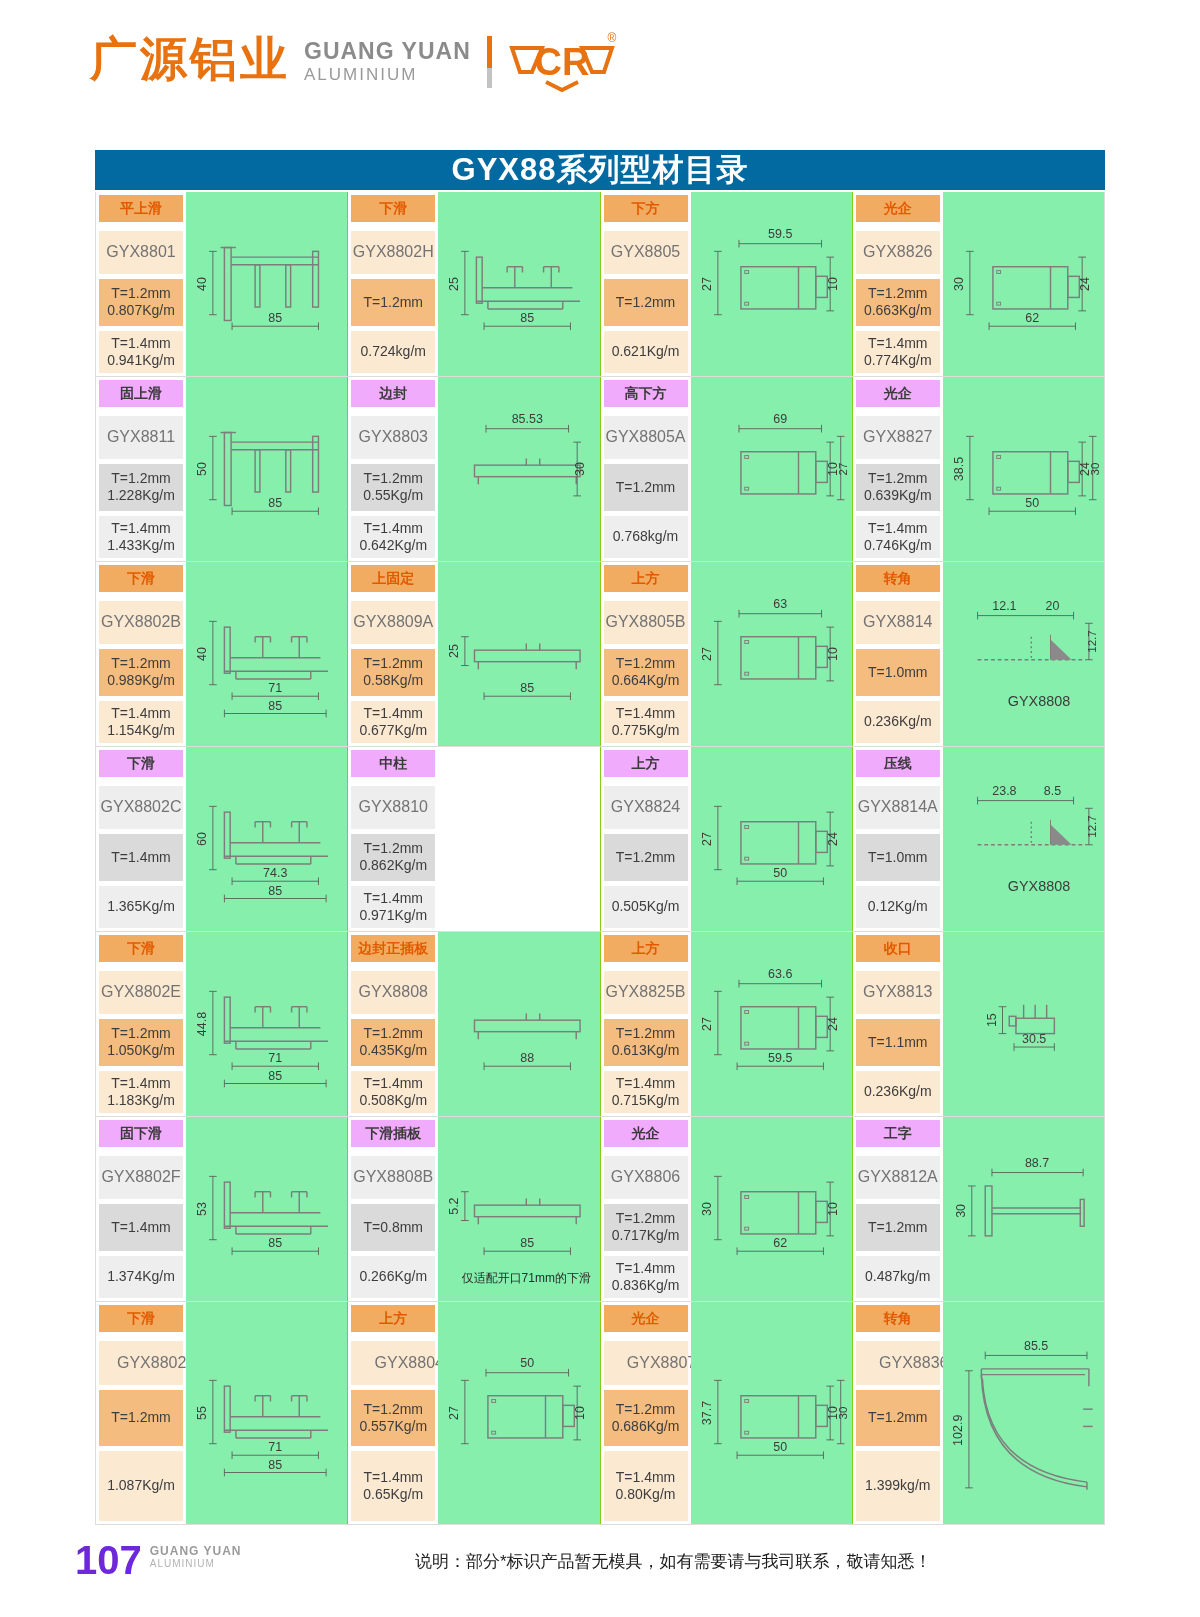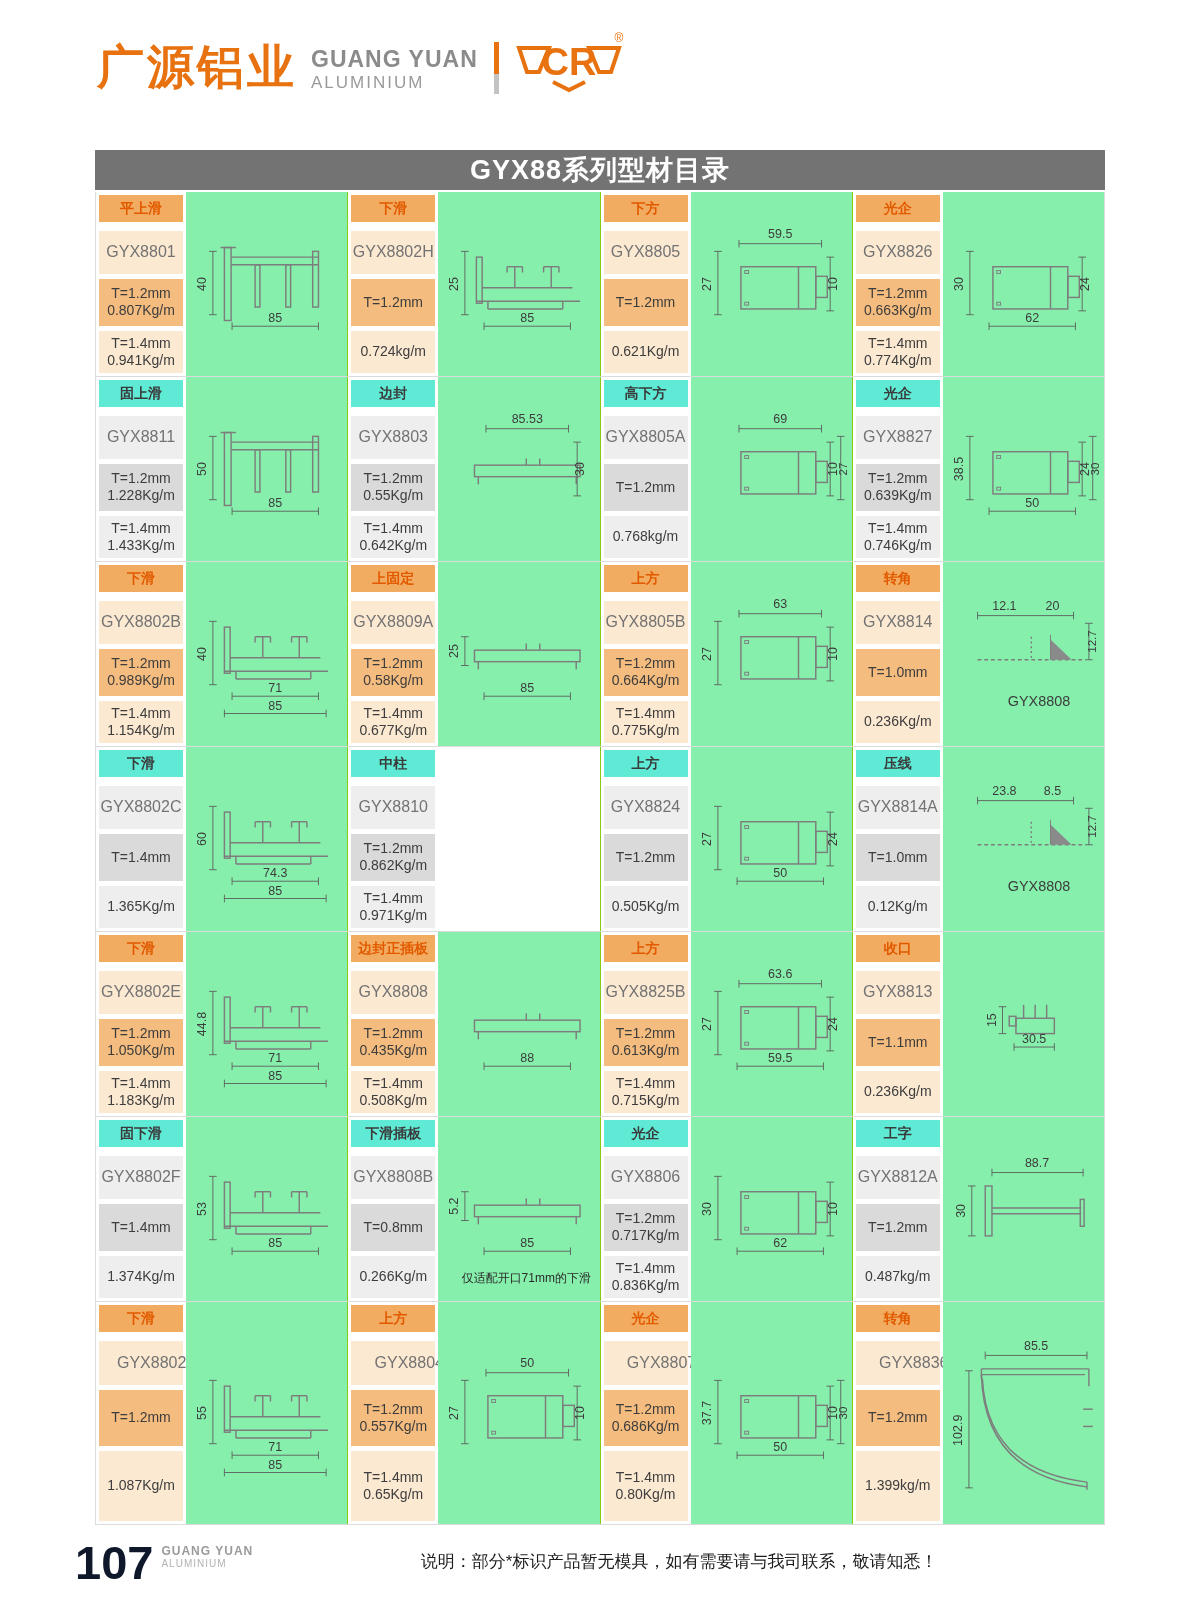--- a/index.html
+++ b/index.html
@@ -1,31 +1,31 @@
 <!DOCTYPE html>
 <html><head>
 <meta charset="utf-8">
 <style>
   html,body{margin:0;padding:0;}
   body{
     width:1200px;height:1617px;background:#ffffff;overflow:hidden;position:relative;
     font-family:"Liberation Sans","DejaVu Sans",sans-serif;
   }
   
-  .brand-row{display:flex;align-items:center;padding:34px 0 0 90px;margin-left:7px;}
+  .brand-row{display:flex;align-items:flex-start;padding:34px 0 0 90px;}
   .logo-cn{color:#E8720F;font-size:47px;font-weight:bold;letter-spacing:3px;line-height:1.05;}
   .logo-text{margin-left:14px;padding-top:4px;}
   .logo-en1{color:#8b8b8b;font-size:23px;font-weight:bold;letter-spacing:1px;}
   .logo-en2{color:#9a9a9a;font-size:17px;letter-spacing:2px;}
   .logo-divider{width:5px;height:52px;margin:2px 16px 0 16px;
     background:linear-gradient(to bottom,#E8720F 0 62%,#c3c3c3 62% 100%);}
   .cr-logo{margin-top:-4px;}
   
-  .title-bar{margin:50px 95px 0 95px;height:40px;background:#737373;color:#fff;
-    text-align:center;font-size:27px;font-weight:bold;line-height:40px;letter-spacing:1px;}
+  .title-bar{margin:50px 95px 0 95px;height:40px;background:#0369a1;color:#fff;
+    text-align:center;font-size:31px;font-weight:bold;line-height:40px;letter-spacing:1px;}
   
   .catalog{margin:2px 95px 0 95px;}
   .c-row{display:flex;border:1px solid #dcdcdc;border-top:none;height:184px;background:#fff;}
   .c-row.tall{height:222px;}
   .product{flex:1 1 0;display:flex;border-right:1px solid #84cc16;min-width:0;}
   .product:last-child{border-right:none;}
   .labels{width:84px;flex:0 0 84px;padding:3px;display:flex;flex-direction:column;background:#fff;}
   .chip{height:27px;line-height:27px;text-align:center;font-weight:bold;font-size:14px;margin-bottom:9px;}
   .code{height:44px;display:flex;align-items:center;justify-content:center;
     font-size:16px;color:#737373;margin-bottom:5px;letter-spacing:0;}
@@ -34,29 +34,29 @@
   .spec1{height:49px;margin-bottom:5px;}
   .spec2{height:43px;}
   .tall .code{height:44px;padding-left:32px;}
   .tall .spec1{height:56px;}
   .tall .spec2{flex:1;}
   
   .theme-orange .chip{background:#F2AC61;color:#E25A00;}
   .theme-orange .code{background:#FCE9D2;}
   .theme-orange .spec1{background:#F4BC7E;}
   .theme-orange .spec2{background:#FCE9D2;}
-  .theme-gray .chip{background:#5eead4;color:#3a3a3a;}
+  .theme-gray .chip{background:#f0abfc;color:#3a3a3a;}
   .theme-gray .code{background:#EEEEEE;}
   .theme-gray .spec1{background:#DADADA;}
   .theme-gray .spec2{background:#EEEEEE;}
   .draw{flex:1 1 auto;position:relative;background:#86efac;min-width:0;}
   .draw svg{display:block;width:100%;height:100%;}
   
   .footer{display:flex;align-items:flex-start;margin:16px 95px 0 75px;}
-  .page-num{color:#0f172a;font-size:47px;font-weight:bold;line-height:0.95;text-align:right;}
+  .page-num{color:#6d28d9;font-size:40px;font-weight:bold;line-height:0.95;text-align:right;}
   .footer-brand{margin-left:8px;padding-top:3px;}
   .fb1{font-size:12px;color:#9a9a9a;font-weight:bold;letter-spacing:1px;}
   .fb2{font-size:10px;color:#b3b3b3;letter-spacing:1px;}
   .footer-note{flex:1;text-align:center;padding-top:9px;font-size:17px;color:#1c1c1c;}
 </style>
 </head>
 <body>
 
 <div class="brand-row">
   <div class="logo-cn">广源铝业</div>

